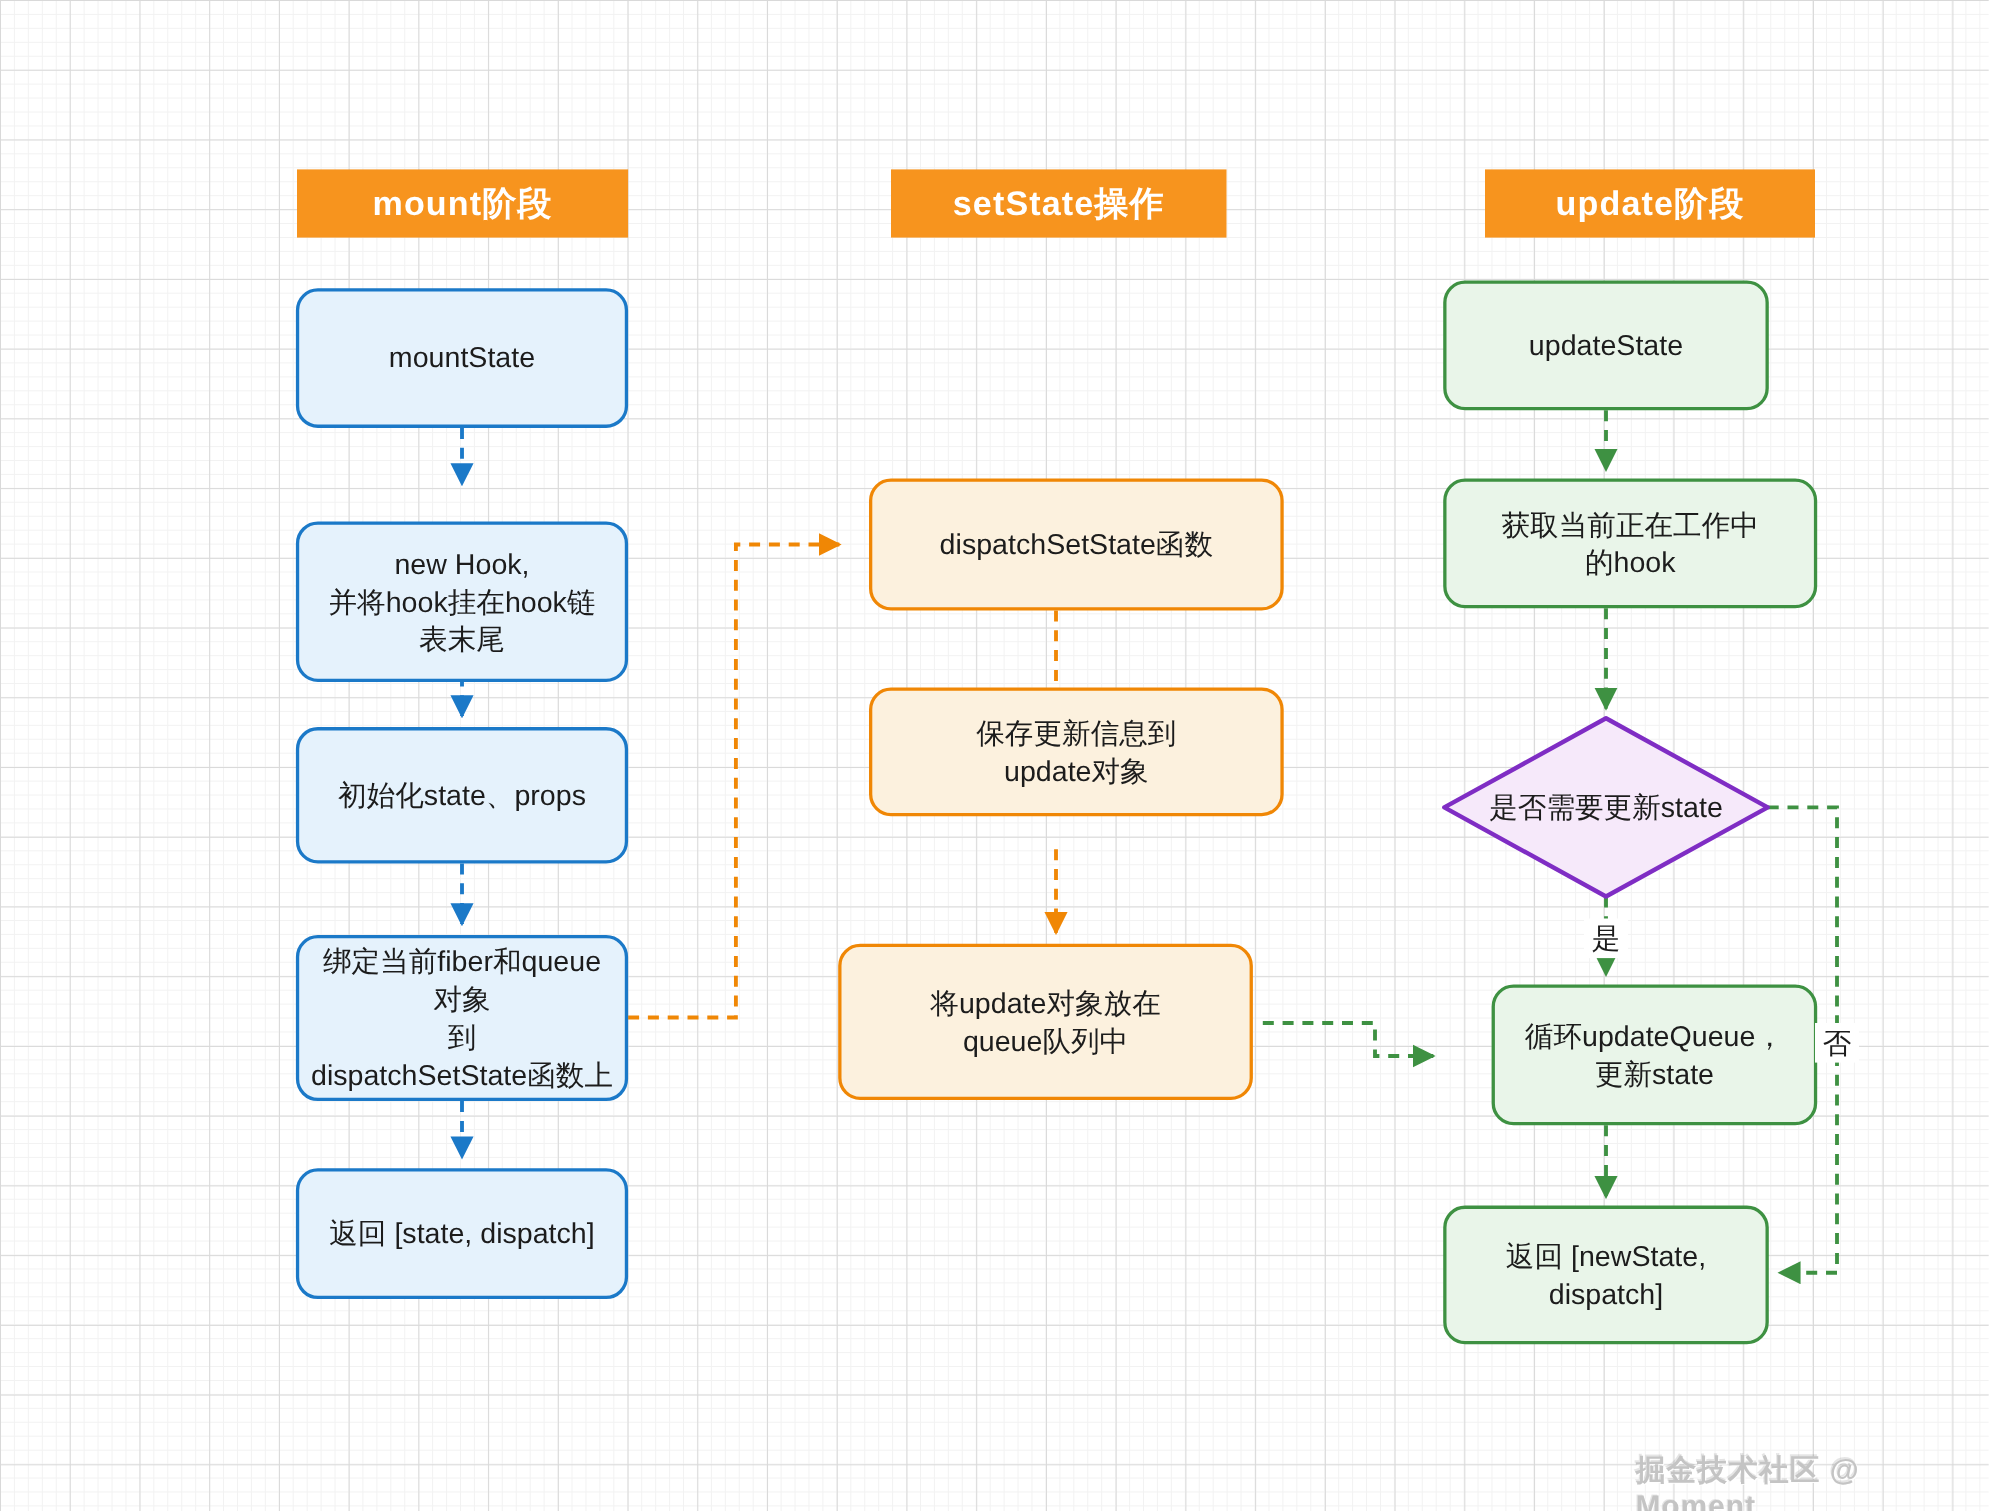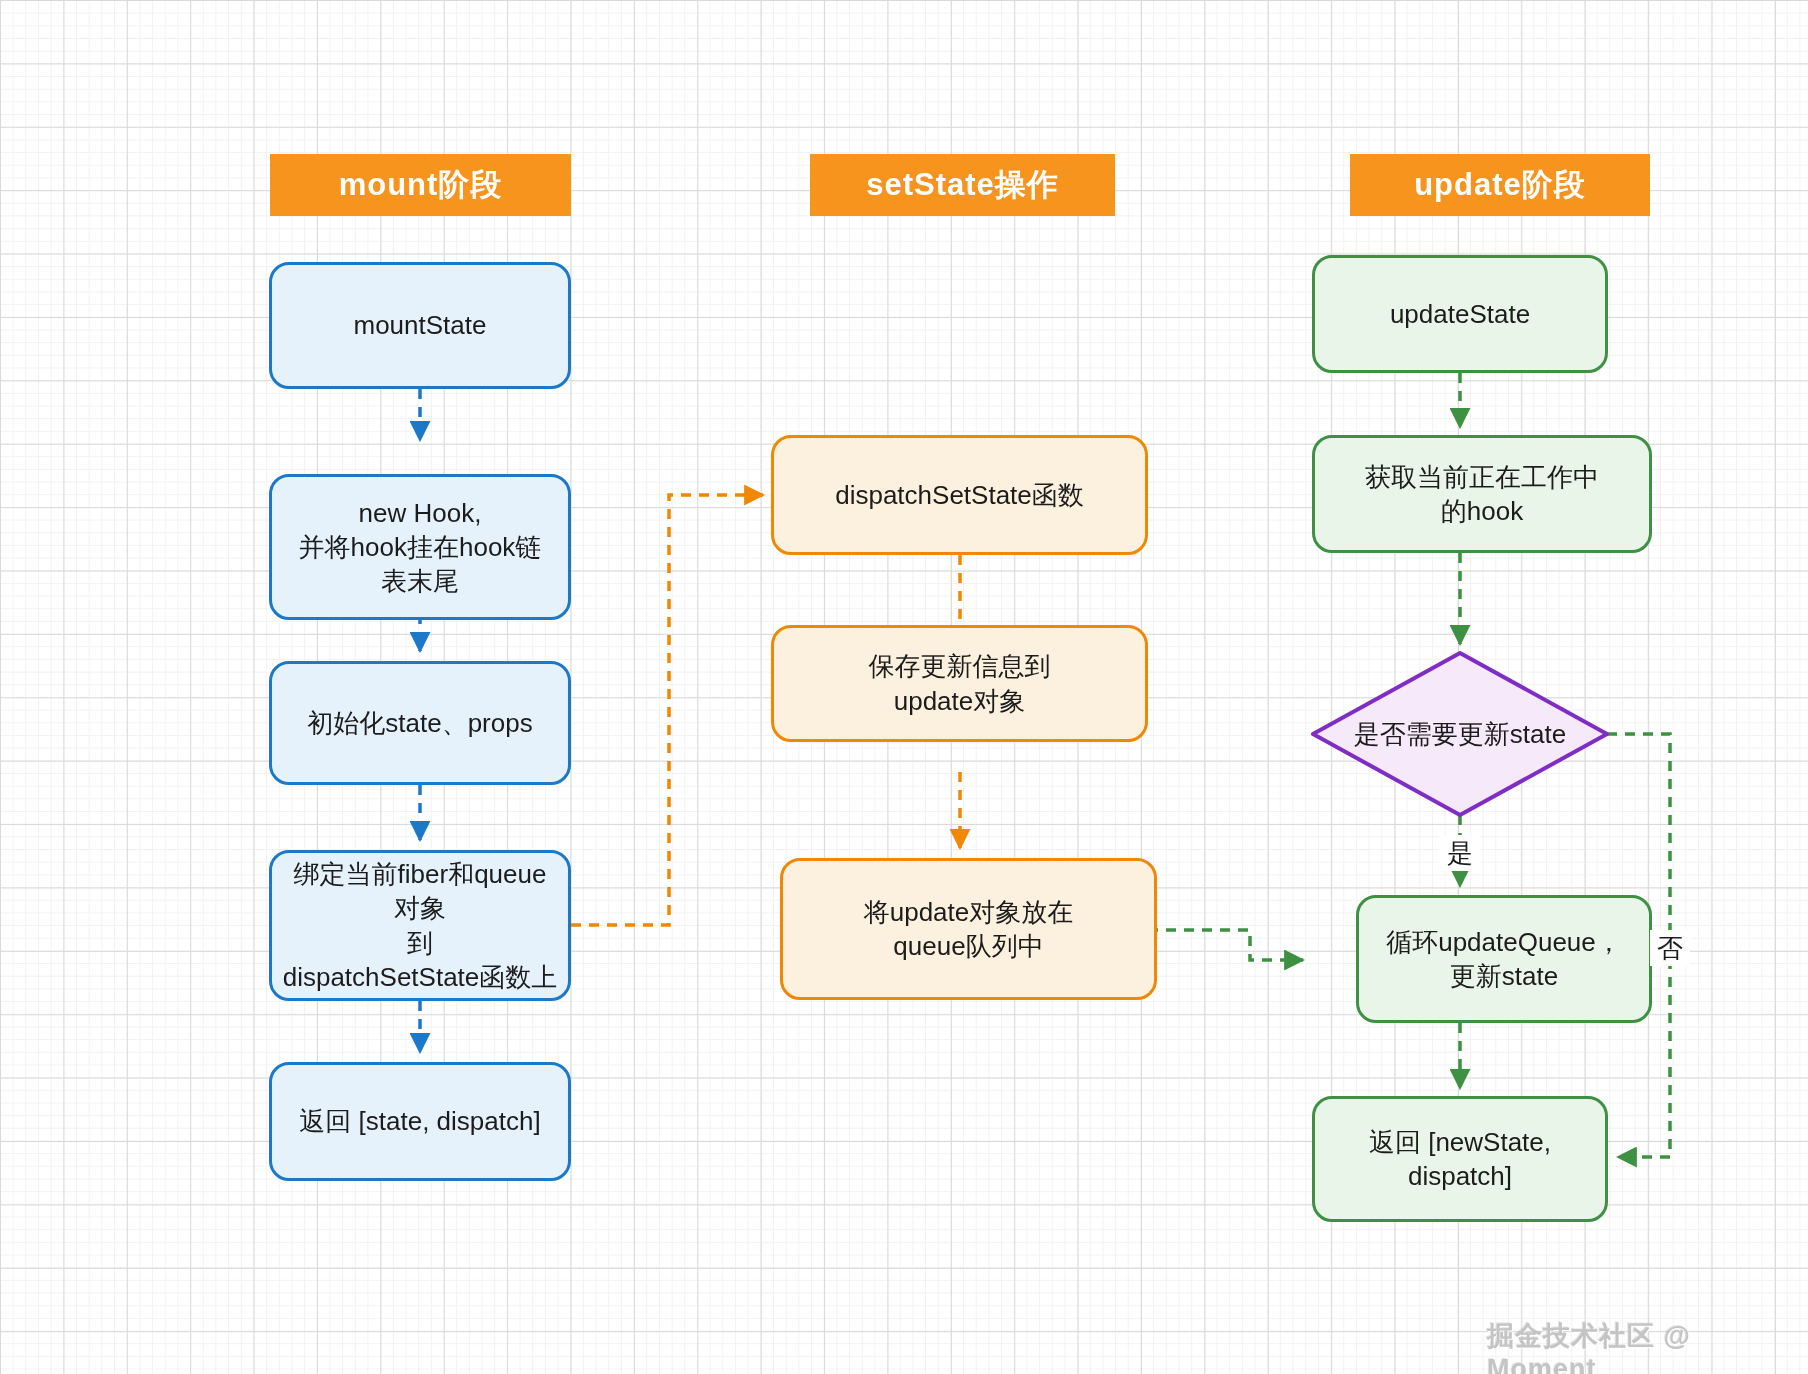--- a/index.html
+++ b/index.html
@@ -39,21 +39,21 @@
   .node{
     position:absolute;z-index:2;
     display:flex;align-items:center;justify-content:center;
     text-align:center;white-space:pre-line;
     font-size:26px;line-height:1.32;
     color:var(--node-text,#1C1C1C);
     border-radius:20px;border:3.5px solid;
     box-sizing:border-box;padding:4px 10px;
   }
   .blue{background:var(--blue-fill,#E5F2FC);border-color:var(--blue-border,#1B79C8);}
-  .orange{background:var(--orange-fill,#FCF1DE);border-color:var(--orange-border,#F08705);}
+  .orange{background:var(--orange-fill,#FCF1DE);border-color:var(--orange-border,#F08705);margin-left:19px;}
   .green{background:var(--green-fill,#E9F5E9);border-color:var(--green-border,#3E9142);}
   .diamond-label{
     position:absolute;z-index:2;
     left:1330px;top:714px;width:260px;height:40px;
     display:flex;align-items:center;justify-content:center;
     font-size:26px;color:var(--node-text,#1C1C1C);
   }
   .edge-label{
     position:absolute;z-index:3;
     display:flex;align-items:center;justify-content:center;
@@ -115,21 +115,21 @@
 表末尾</div>
   <div class="node blue" style="left:269px;top:661px;width:302px;height:124px">初始化state、props</div>
   <div class="node blue" style="left:269px;top:850px;width:302px;height:151px">绑定当前fiber和queue对象
 到
 dispatchSetState函数上</div>
   <div class="node blue" style="left:269px;top:1062px;width:302px;height:119px">返回 [state, dispatch]</div>
 
   <div class="node orange" style="left:771px;top:435px;width:377px;height:120px">dispatchSetState函数</div>
   <div class="node orange" style="left:771px;top:625px;width:377px;height:117px">保存更新信息到
 update对象</div>
-  <div class="node orange" style="left:780px;top:858px;width:377px;height:142px">将update对象放在
+  <div class="node orange" style="left:743px;top:858px;width:377px;height:142px">将update对象放在
 queue队列中</div>
 
   <div class="node green" style="left:1312px;top:255px;width:296px;height:118px">updateState</div>
   <div class="node green" style="left:1312px;top:435px;width:340px;height:118px">获取当前正在工作中
 的hook</div>
   <div class="diamond-label">是否需要更新state</div>
   <div class="node green" style="left:1356px;top:895px;width:296px;height:128px">循环updateQueue，
 更新state</div>
   <div class="node green" style="left:1312px;top:1096px;width:296px;height:126px">返回 [newState, dispatch]</div>
 

